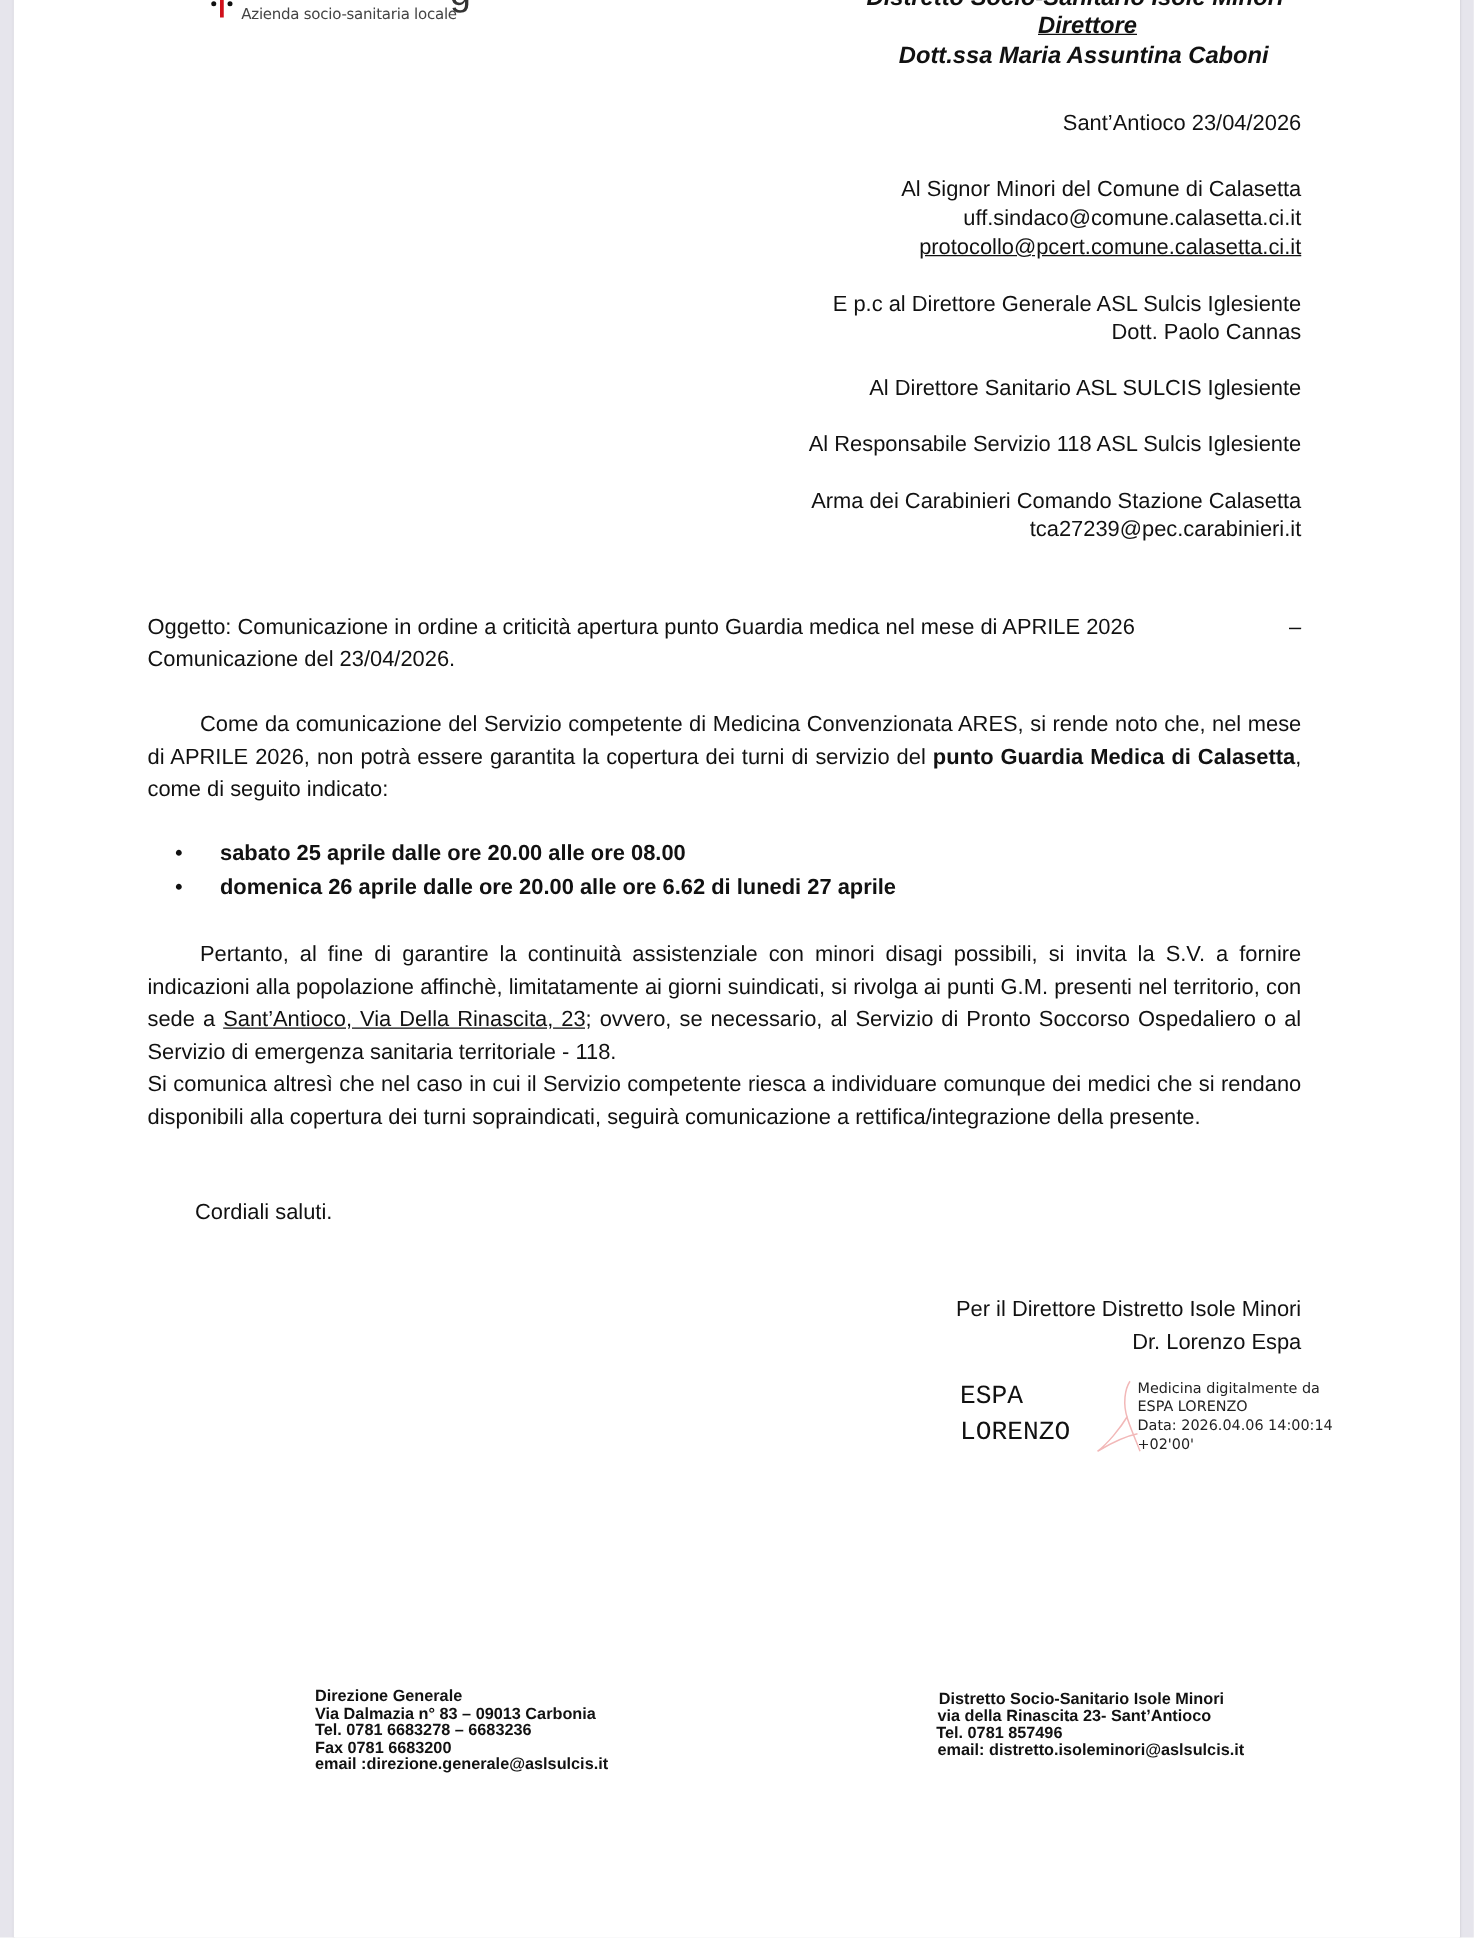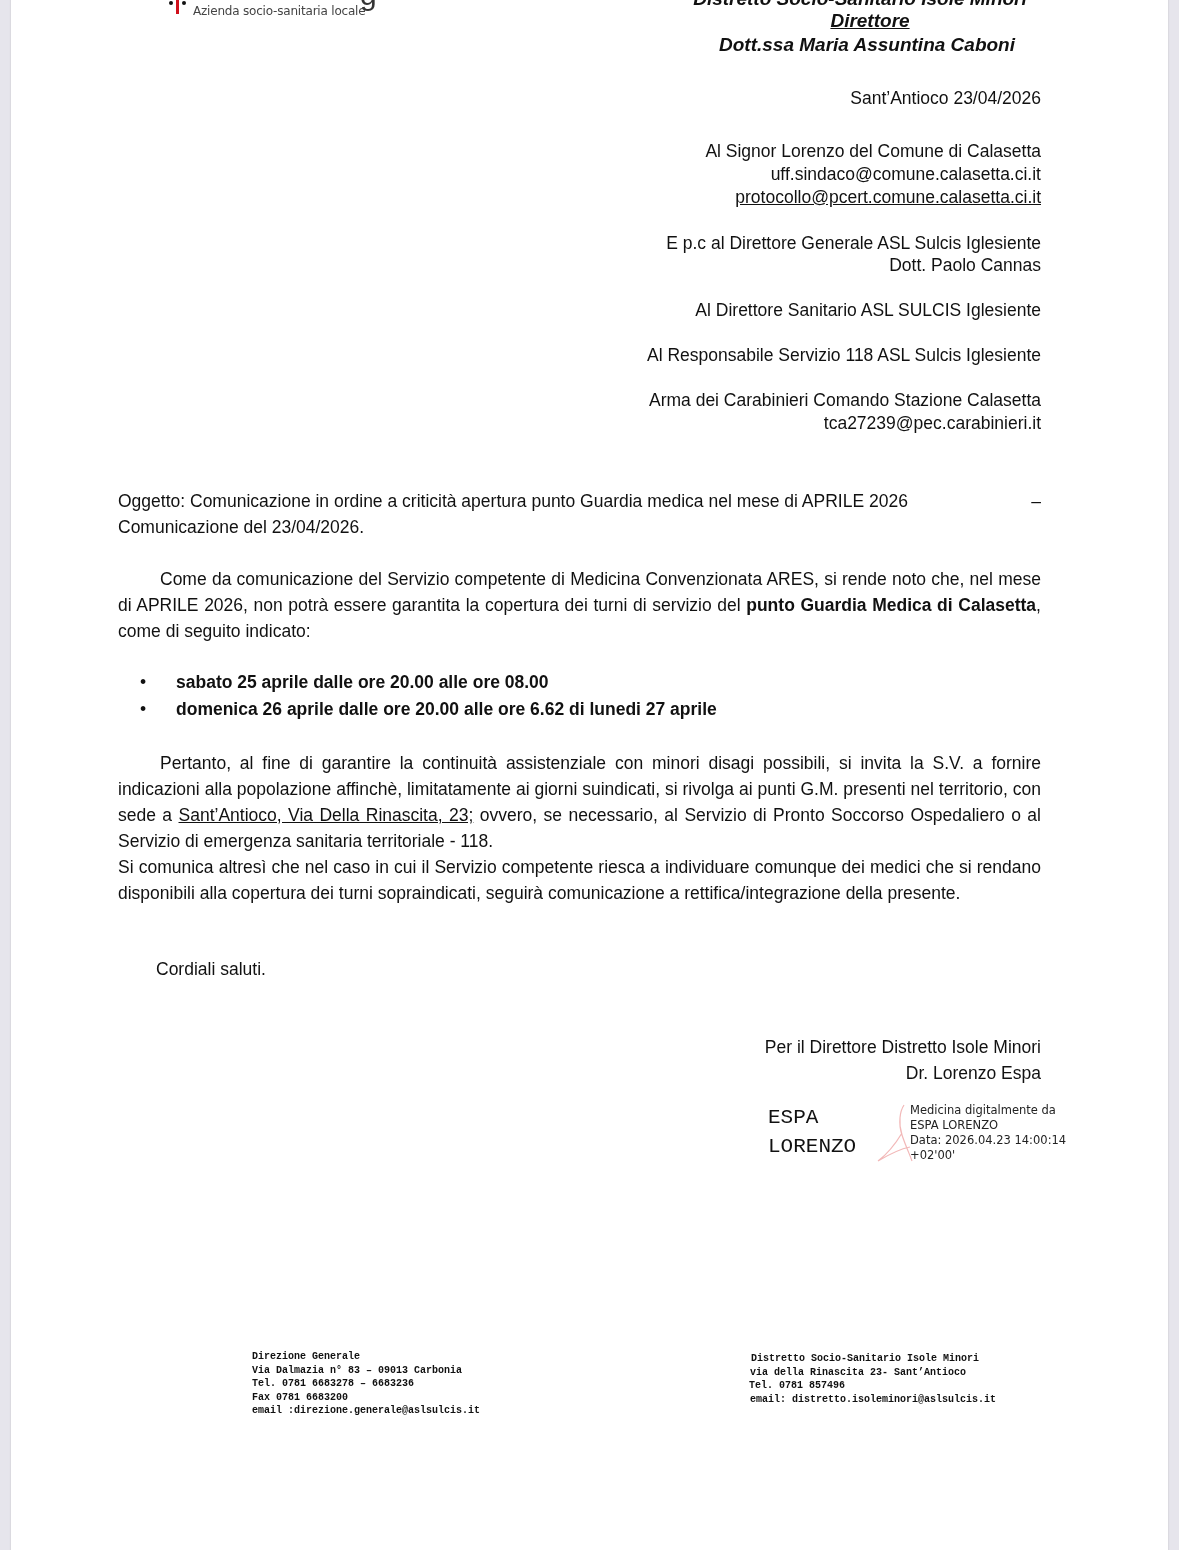--- a/index.html
+++ b/index.html
@@ -26,21 +26,21 @@
   .body-text { position: absolute; left: 118px; width: 923px; font-size: 17.5px; line-height: 26px; text-align: justify; }
   .body-text b { font-weight: bold; }
   .indent { text-indent: 42px; }
   ul.bullets { position: absolute; left: 106px; top: 669px; margin: 0; padding: 0; list-style: none; font-size: 17.5px; font-weight: bold; line-height: 27px; }
   ul.bullets li { position: relative; padding-left: 70px; }
   ul.bullets li::before { content: "•"; position: absolute; left: 34px; top: 0; font-weight: normal; }
 
   .sig-name { font-family: Liberation Mono, monospace; font-size: 21px; line-height: 29px; color: #111; }
   .sig-info { font-family: "DejaVu Sans", sans-serif; font-size: 11.5px; line-height: 15px; color: #222; }
 
-  .foot { position: absolute; font-size: 10px; font-weight: bold; line-height: 13.5px; white-space: nowrap; font-family: Liberation Mono, monospace; }
+  .foot { position: absolute; font-size: 13px; font-weight: bold; line-height: 13.5px; white-space: nowrap; font-family: Liberation Sans, sans-serif; }
 </style>
 </head>
 <body>
 
 <div class="page"></div>
 
 <svg class="abs logo-mark" viewBox="0 0 22 22">
   <rect x="10" y="0" width="3" height="20" fill="#d0101b"></rect>
   <circle cx="5" cy="9" r="2" fill="#111"></circle>
   <circle cx="18" cy="9" r="2" fill="#111"></circle>
@@ -48,21 +48,21 @@
 <div class="abs logo-word">g</div>
 <div class="abs logo-sub">Azienda socio-sanitaria locale</div>
 
 <div class="hdr-line" style="left:650px; top:-12px; width:420px;">Distretto Socio-Sanitario Isole Minori</div>
 <div class="hdr-line" style="left:650px; top:10px; width:440px;text-decoration:underline;">Direttore</div>
 <div class="hdr-line" style="left:650px; top:34px; width:434px;">Dott.ssa Maria Assuntina Caboni</div>
 
 <div class="right" style="top:87px;">Sant’Antioco 23/04/2026</div>
 
 <div class="right" style="top:140px;">
-  <div>Al Signor Lorenzo del Comune di Calasetta</div>
+  <div>Al Signor Minori del Comune di Calasetta</div>
   <div>uff.sindaco@comune.calasetta.ci.it</div>
   <div class="u">protocollo@pcert.comune.calasetta.ci.it</div>
 </div>
 <div class="right" style="top:232px; line-height:22px;">
   <div>E p.c al Direttore Generale ASL Sulcis Iglesiente</div>
   <div>Dott. Paolo Cannas</div>
 </div>
 <div class="right" style="top:299px;">
   <div>Al Direttore Sanitario ASL SULCIS Iglesiente</div>
 </div>
@@ -104,21 +104,21 @@
 <div class="abs sig-name" style="left:768px; top:1103px;">
   <div>ESPA</div>
   <div>LORENZO</div>
 </div>
 <svg class="abs" style="left:874px; top:1103px; width:40px; height:62px;" viewBox="0 0 40 62">
   <path d="M30 2 C 26 8, 24 20, 28 32 C 32 44, 36 52, 38 58 M28 30 C 22 40, 12 52, 4 58 M4 58 C 14 52, 26 46, 36 44" fill="none" stroke="#f2b8b8" stroke-width="1.2"></path>
 </svg>
 <div class="abs sig-info" style="left:910px; top:1103px;">
   <div>Medicina digitalmente da</div>
   <div>ESPA LORENZO</div>
-  <div>Data: 2026.04.23 14:00:14</div>
+  <div>Data: 2026.04.06 14:00:14</div>
   <div>+02'00'</div>
 </div>
 
 <div class="foot" style="left:252px; top:1350px;">
   <div>Direzione Generale</div>
   <div>Via Dalmazia n° 83 – 09013 Carbonia</div>
   <div>Tel. 0781 6683278 – 6683236</div>
   <div>Fax 0781 6683200</div>
   <div>email :direzione.generale@aslsulcis.it</div>
 </div>

